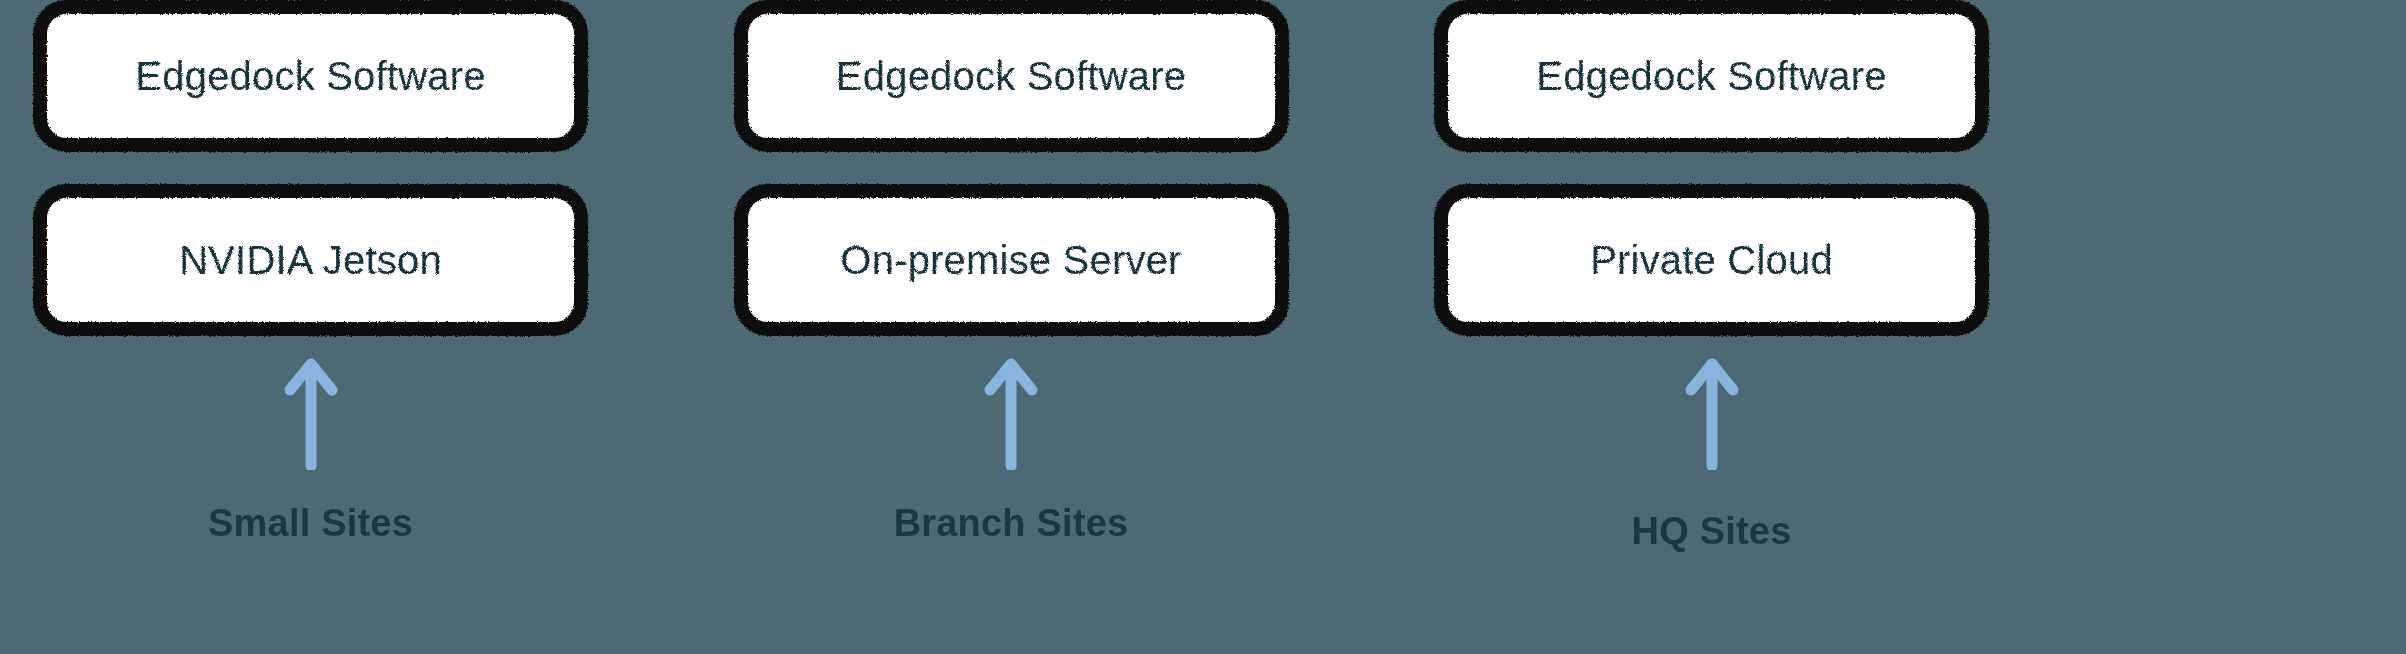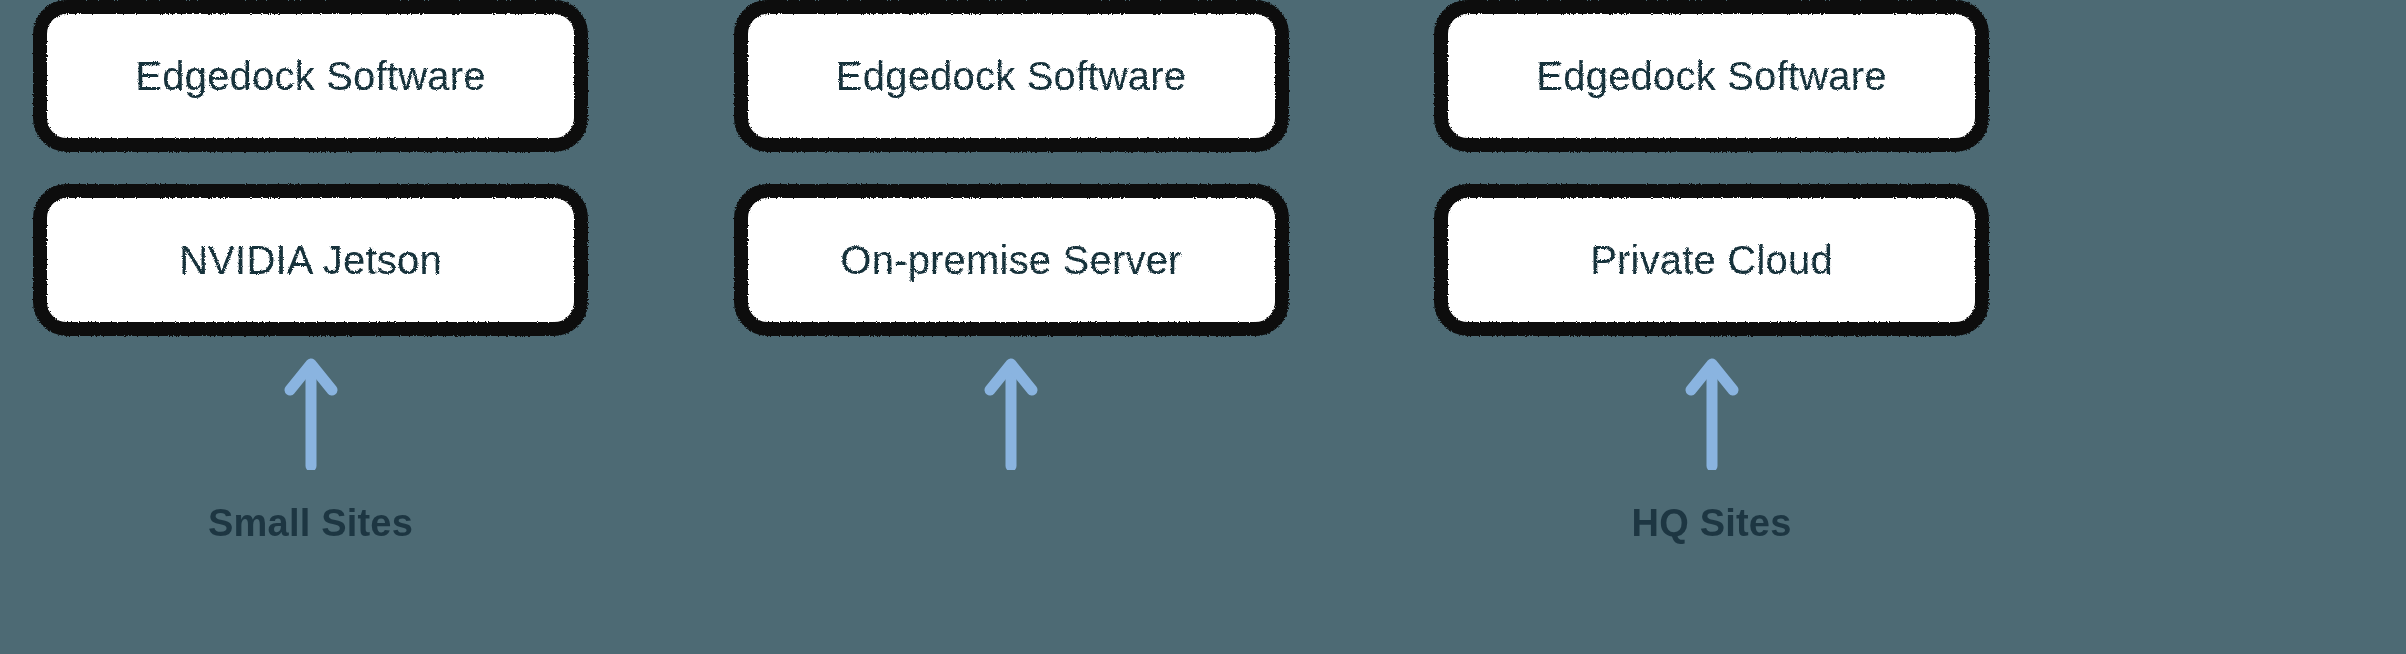--- a/index.html
+++ b/index.html
@@ -150,36 +150,39 @@
       <div class="row-gap"></div>
       <div class="node" style="background: rgb(255, 255, 255); border-color: rgb(10, 10, 10);">
         <span class="node-label" style="color: rgb(23, 48, 59);">On-premise Server</span>
       </div>
       <div class="arrow-wrap">
         <svg width="54" height="118" viewBox="0 0 54 118">
           <line x1="27" y1="114" x2="27" y2="16" stroke="#8ab4e0" stroke-width="11" stroke-linecap="round"></line>
           <polyline points="6,38 27,12 48,38" fill="none" stroke="#8ab4e0" stroke-width="11" stroke-linecap="round" stroke-linejoin="round"></polyline>
         </svg>
       </div>
+      <div class="caption-wrap">
+        <span class="caption" style="color: rgb(29, 54, 66);">Branch Sites</span>
+      </div>
     </div>
 
     <div class="column">
       <div class="node" style="background: rgb(255, 255, 255); border-color: rgb(10, 10, 10);">
         <span class="node-label" style="color: rgb(23, 48, 59);">Edgedock Software</span>
       </div>
       <div class="row-gap"></div>
       <div class="node" style="background: rgb(255, 255, 255); border-color: rgb(10, 10, 10);">
         <span class="node-label" style="color: rgb(23, 48, 59);">Private Cloud</span>
       </div>
       <div class="arrow-wrap">
         <svg width="54" height="118" viewBox="0 0 54 118">
           <line x1="27" y1="114" x2="27" y2="16" stroke="#8ab4e0" stroke-width="11" stroke-linecap="round"></line>
           <polyline points="6,38 27,12 48,38" fill="none" stroke="#8ab4e0" stroke-width="11" stroke-linecap="round" stroke-linejoin="round"></polyline>
         </svg>
       </div>
       <div class="caption-wrap">
-        <span class="caption" style="color: rgb(29, 54, 66);">HQ Sites</span>
+        <span class="caption" style="color: rgb(29, 54, 66); margin-top: 8px;">HQ Sites</span>
       </div>
     </div>
 
 
   </div>
 </div>
 
 </body></html>

